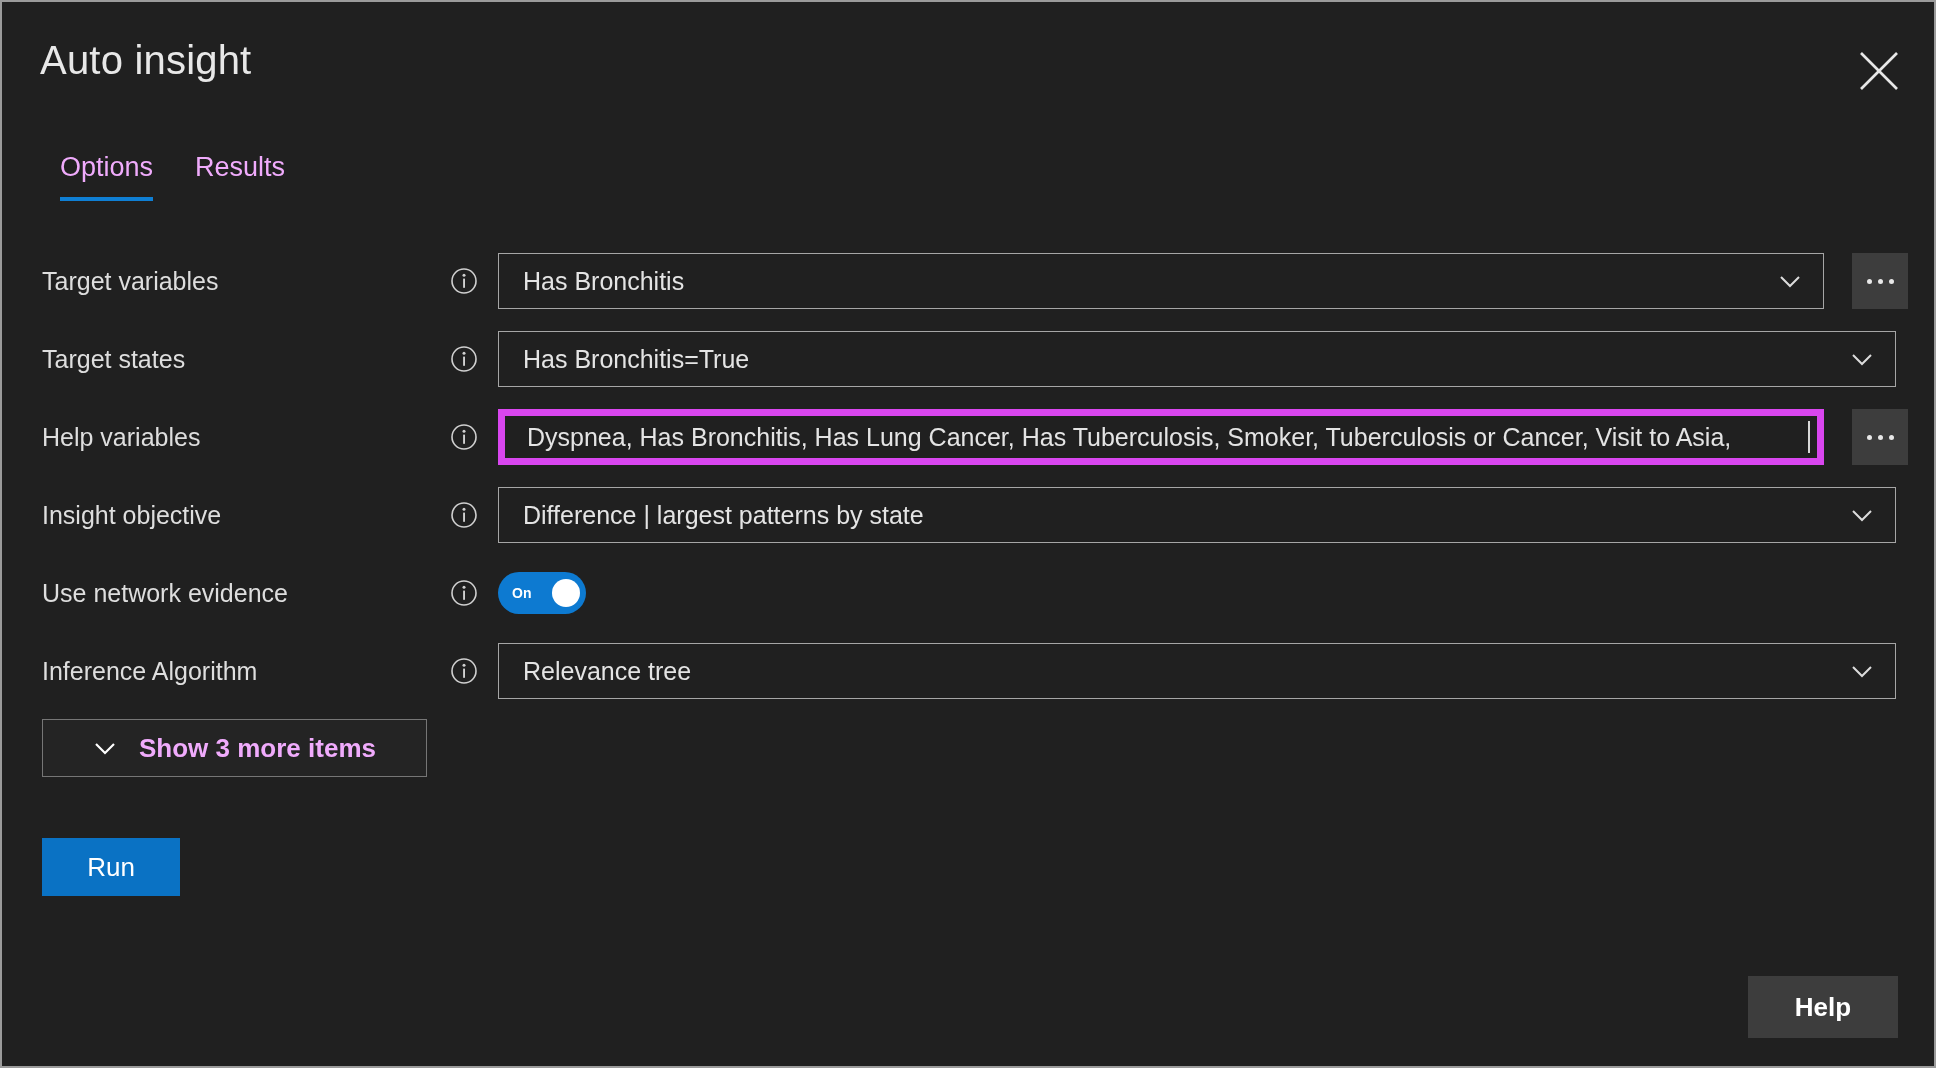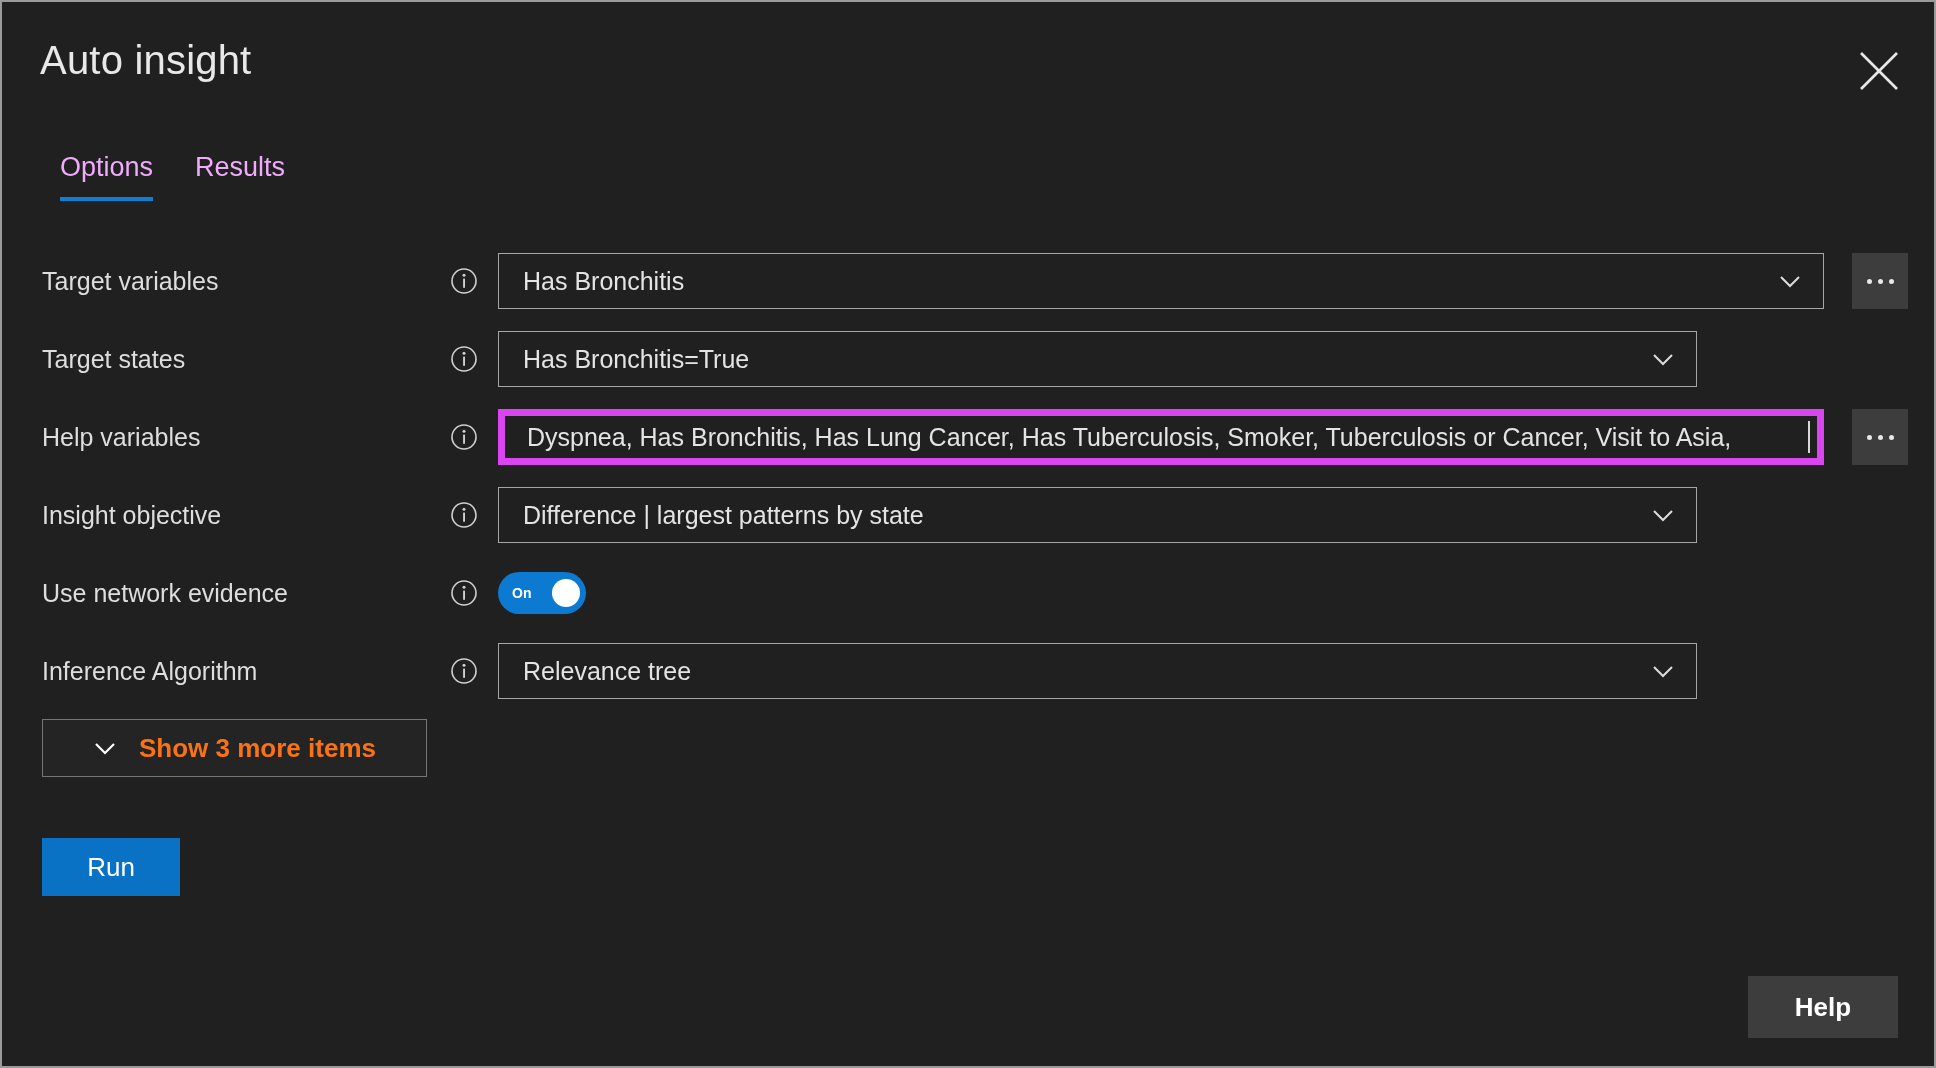--- a/index.html
+++ b/index.html
@@ -108,21 +108,21 @@
   }
   .info-icon svg { display: block; }
 
   .control {
     position: absolute;
     left: 496px;
     top: 50%;
     transform: translateY(-50%);
     height: 56px;
   }
-  .control.wide  { width: 1199px; }   
+  .control.wide  { width: 1398px; }   
   .control.short { width: 1326px; }   
 
   .combo {
     position: relative;
     width: 100%;
     height: 100%;
     background: #202020;
     border: 1px solid #a6a6a6;
     display: flex;
     align-items: center;
@@ -238,21 +238,21 @@
     display: flex;
     align-items: center;
     justify-content: center;
     gap: 22px;
     cursor: pointer;
   }
   #show-more-btn .chev-sm { width: 24px; height: 24px; }
   #show-more-label {
     font-size: 26px;
     font-weight: 700;
-    color: #f97316;
+    color: #f0abfc;
   }
 
   
   #run-btn {
     position: absolute;
     left: 40px;
     top: 836px;
     width: 138px;
     height: 58px;
     background: #0a72c4;

